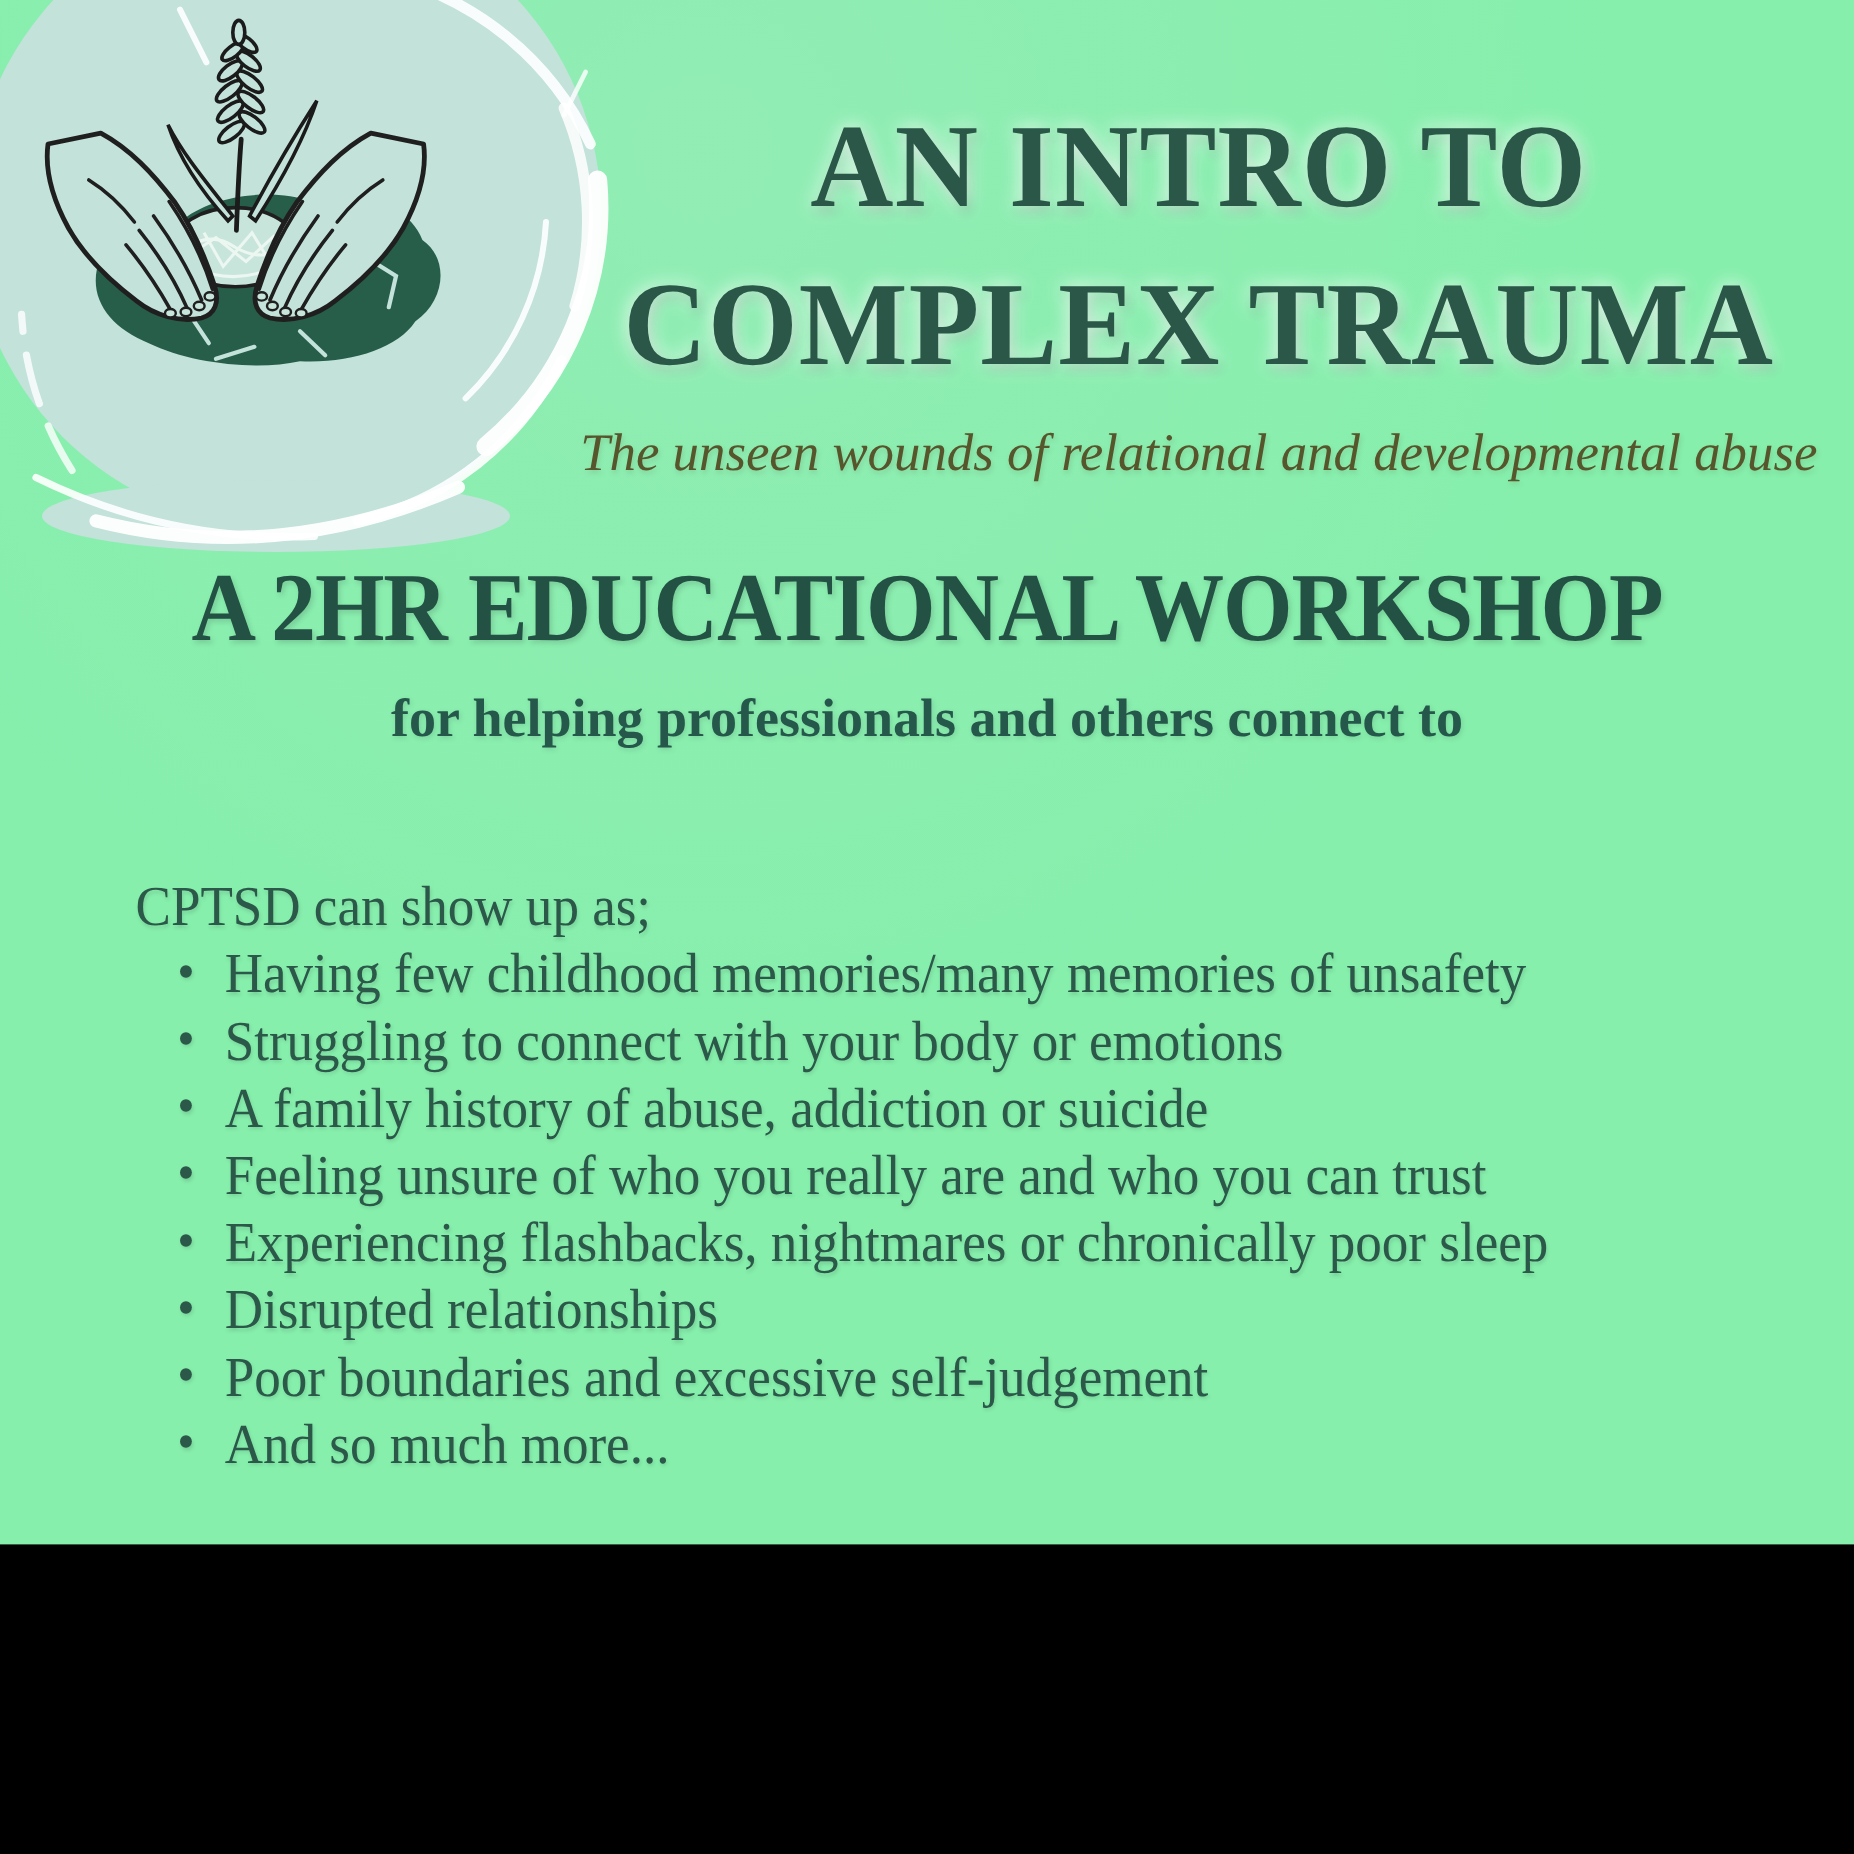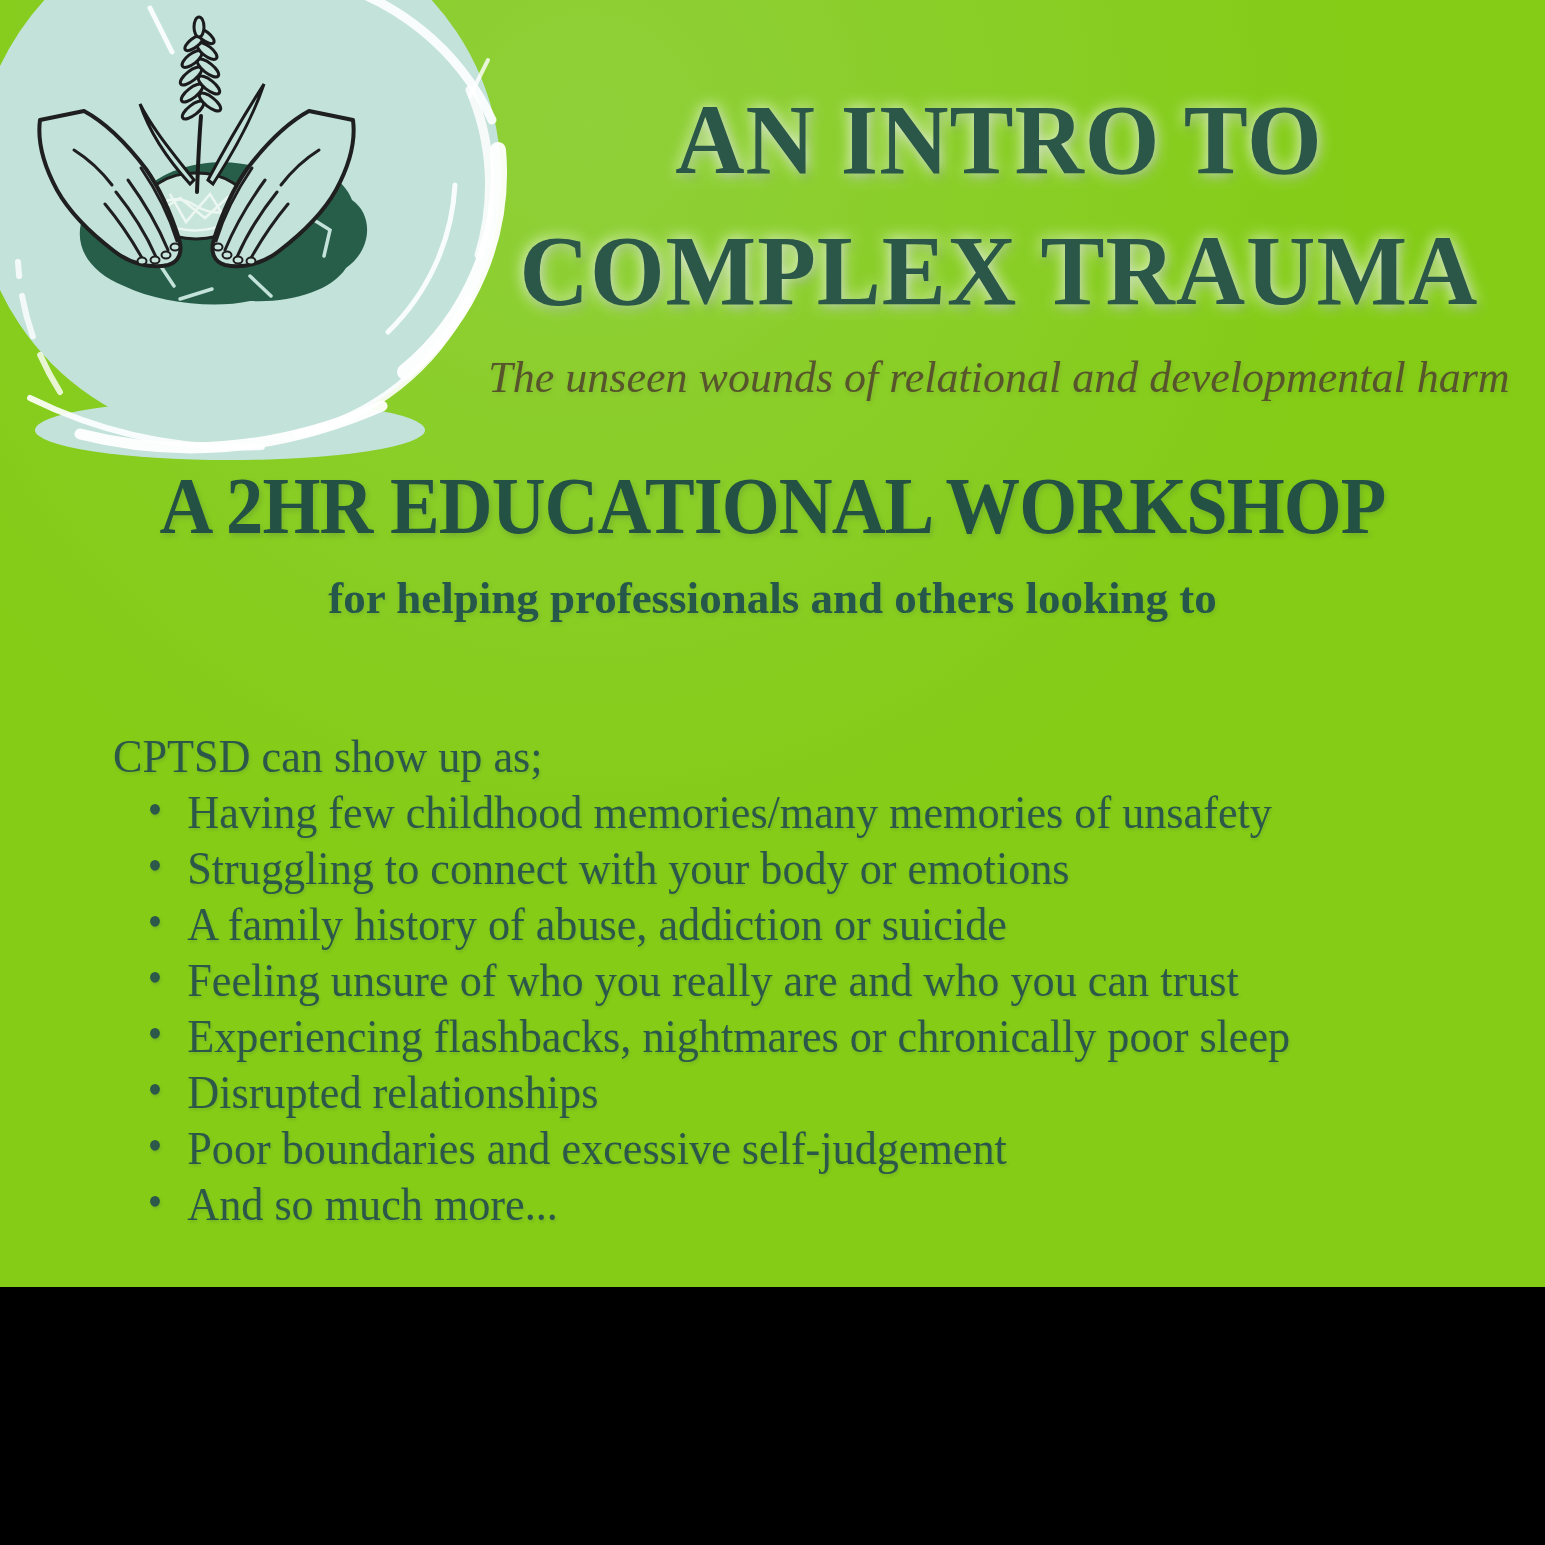--- a/index.html
+++ b/index.html
@@ -1,19 +1,19 @@
 <!DOCTYPE html>
 <html><head>
 <meta charset="utf-8">
 <style>
   html,body{margin:0;padding:0;background:#e9e9e9;}
   .poster{
     position:relative;
     width:1545px;height:1545px;
-    background:#84cc16;
+    background:#86efac;
     overflow:hidden;
     font-family:"Liberation Serif","DejaVu Serif",serif;
   }
   .poster::before{
     content:"";position:absolute;inset:0;
     background:radial-gradient(circle at 38% 8%, rgba(196,226,218,0.18), rgba(196,226,218,0) 45%);
     pointer-events:none;
   }
   .logo-svg{position:absolute;top:0;left:0;width:512px;height:478px;}
 
@@ -164,26 +164,26 @@
         <ellipse cx="218" cy="247" rx="4.5" ry="3.5"></ellipse>
         <ellipse cx="227" cy="255" rx="4.5" ry="3.5"></ellipse>
         <ellipse cx="238" cy="260" rx="4.5" ry="3.5"></ellipse>
         <ellipse cx="251" cy="261" rx="4.5" ry="3.5"></ellipse>
       </g>
     </g>
   </svg>
 
   <div class="header-block">
     <h1 class="main-title"><span>AN INTRO TO</span><br><span>COMPLEX TRAUMA</span></h1>
-    <p class="subtitle">The unseen wounds of relational and developmental harm</p>
+    <p class="subtitle">The unseen wounds of relational and developmental abuse</p>
   </div>
 
   <div class="workshop-block">
     <h2 class="workshop-heading">A 2HR EDUCATIONAL WORKSHOP</h2>
-    <p class="workshop-desc"><span>for helping professionals and others looking to</span><br></p>
+    <p class="workshop-desc"><span>for helping professionals and others connect to</span><br></p>
   </div>
 
   <div class="symptoms-block">
     <p class="symptoms-intro">CPTSD can show up as;</p>
     <ul class="symptoms-list">
       <li>Having few childhood memories/many memories of unsafety</li>
       <li>Struggling to connect with your body or emotions</li>
       <li>A family history of abuse, addiction or suicide</li>
       <li>Feeling unsure of who you really are and who you can trust</li>
       <li>Experiencing flashbacks, nightmares or chronically poor sleep</li>

